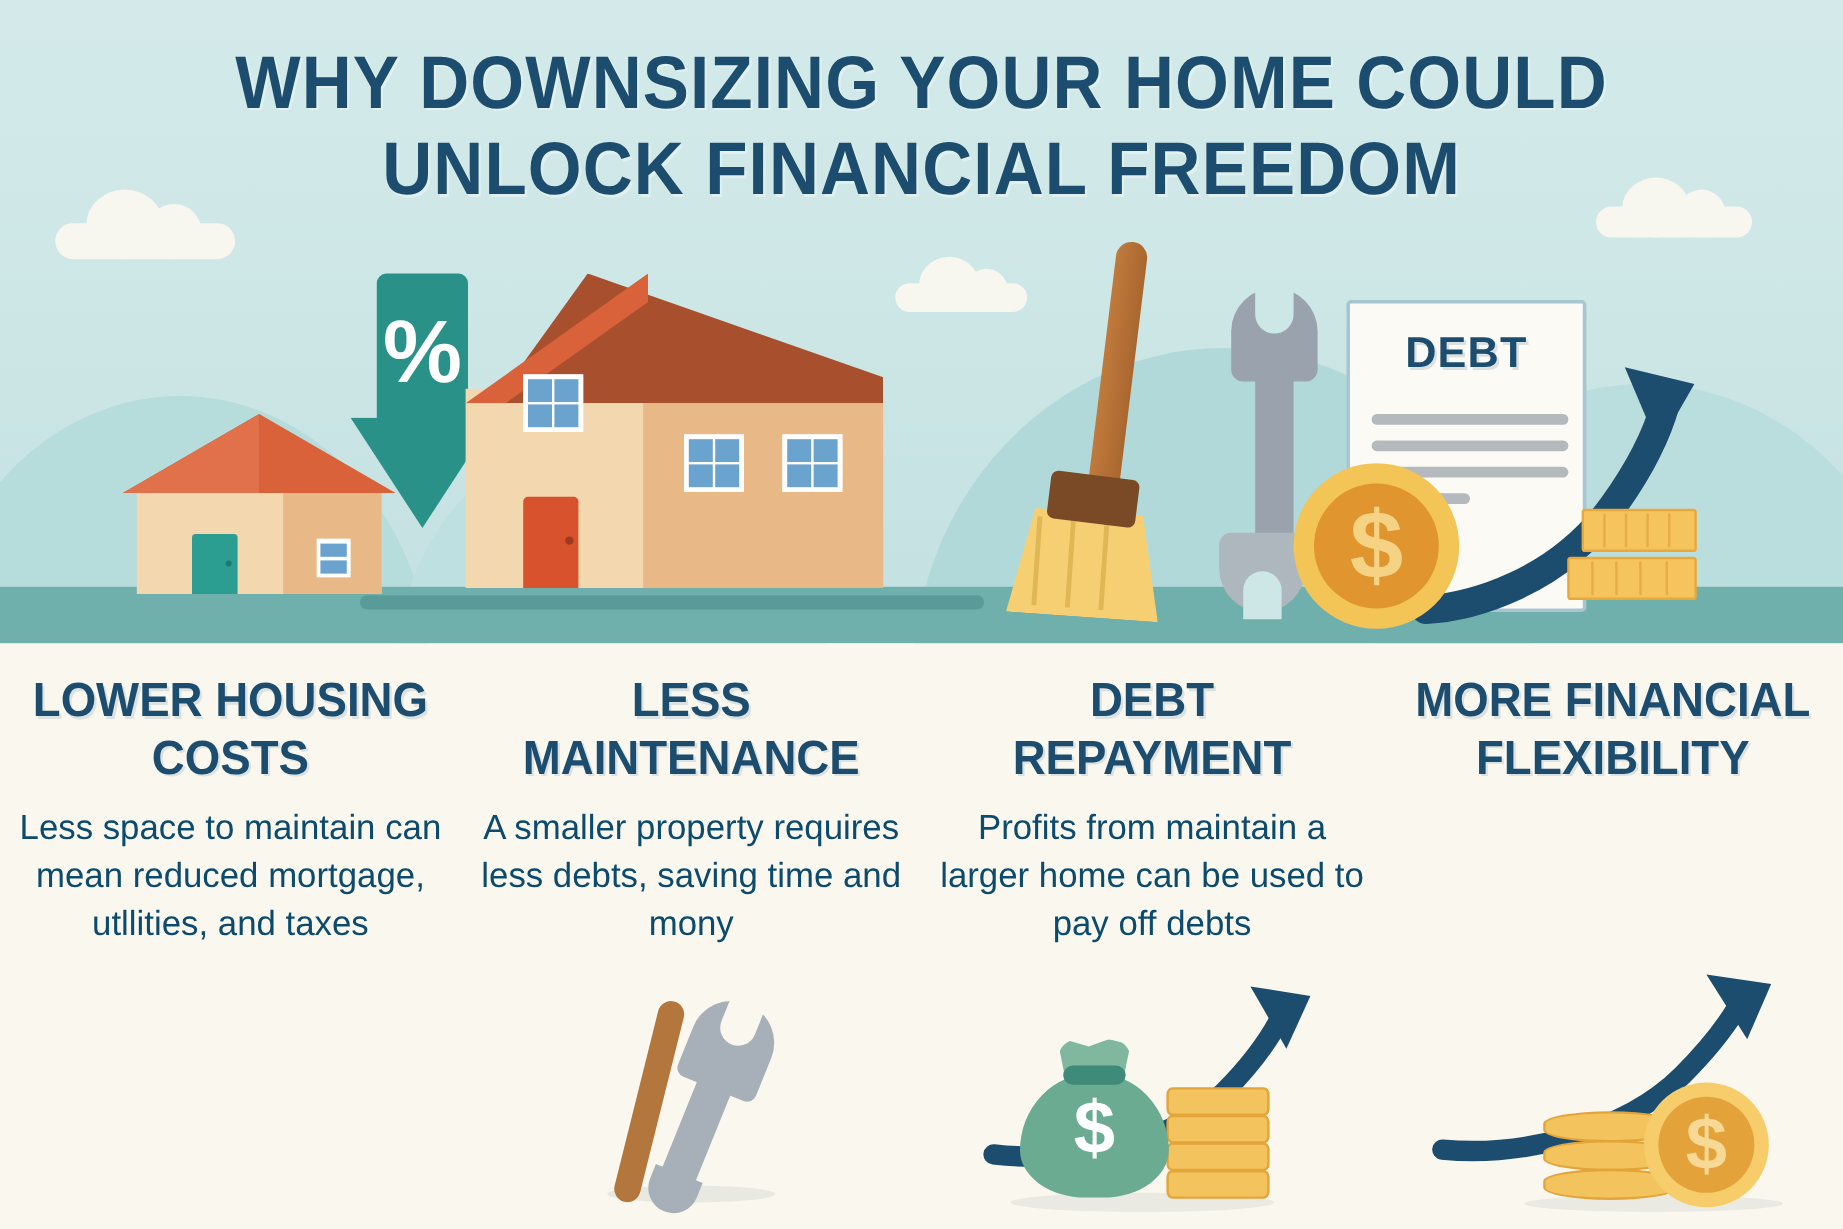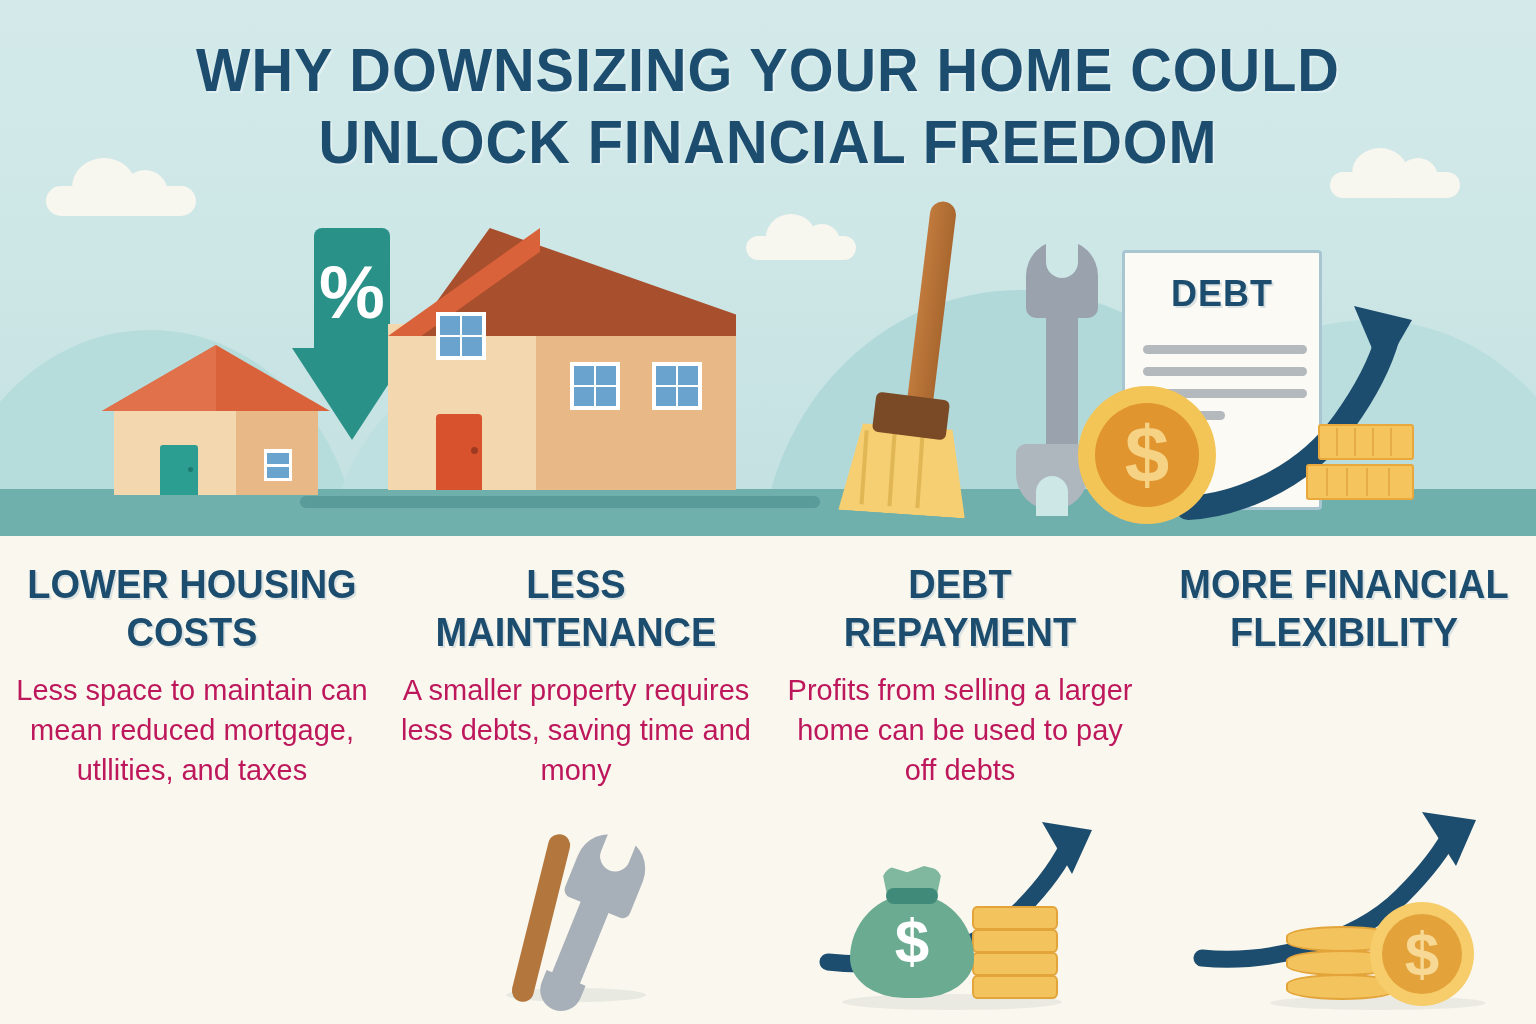--- a/index.html
+++ b/index.html
@@ -235,21 +235,21 @@
     font-size:40px;
     line-height:48px;
     font-weight:bold;
     letter-spacing:0px;
     text-transform:uppercase;
     transform:scaleX(.95);
     text-shadow:2px 2px 0 rgba(150,175,195,.30);
   }
   .col p {
     margin-top:14px;
-    color:#be185d;
+    color:#0c4a6e;
     font-size:29px;
     line-height:40px;
     font-weight:400;
   }
   .col-art { position:absolute; left:0; bottom:0; width:100%; height:200px; }
 
   
   .tools { position:absolute; left:50%; bottom:14px; margin-left:-92px; width:184px; height:186px; }
   .tool-stick {
     position:absolute; left:46px; top:8px; width:22px; height:172px;
@@ -473,21 +473,21 @@
             <div class="t2-shaft"></div>
             <div class="t2-foot"></div>
           </div>
           <div class="tool-stick"></div>
         </div>
       </div>
     </div>
 
     <div class="col">
       <h2>DEBT REPAYMENT</h2>
-      <p>Profits from selling a larger home can be used to pay off debts</p>
+      <p>Profits from maintain a larger home can be used to pay off debts</p>
       <div class="col-art">
         <div class="bagart">
           <div style="position:absolute;left:0;top:0;width:280px;height:190px;">
             <svg width="280" height="190" viewBox="0 0 280 190">
               <path d="M8 140 C 60 146, 150 138, 200 88 C 228 60, 244 34, 252 16" stroke="#1d4d6e" stroke-width="17" fill="none" stroke-linecap="round"></path>
               <path d="M222 0 L 272 8 L 252 52 Z" fill="#1d4d6e"></path>
             </svg>
           </div>
           <div class="bag-shadow"></div>
           <div class="stack3">

